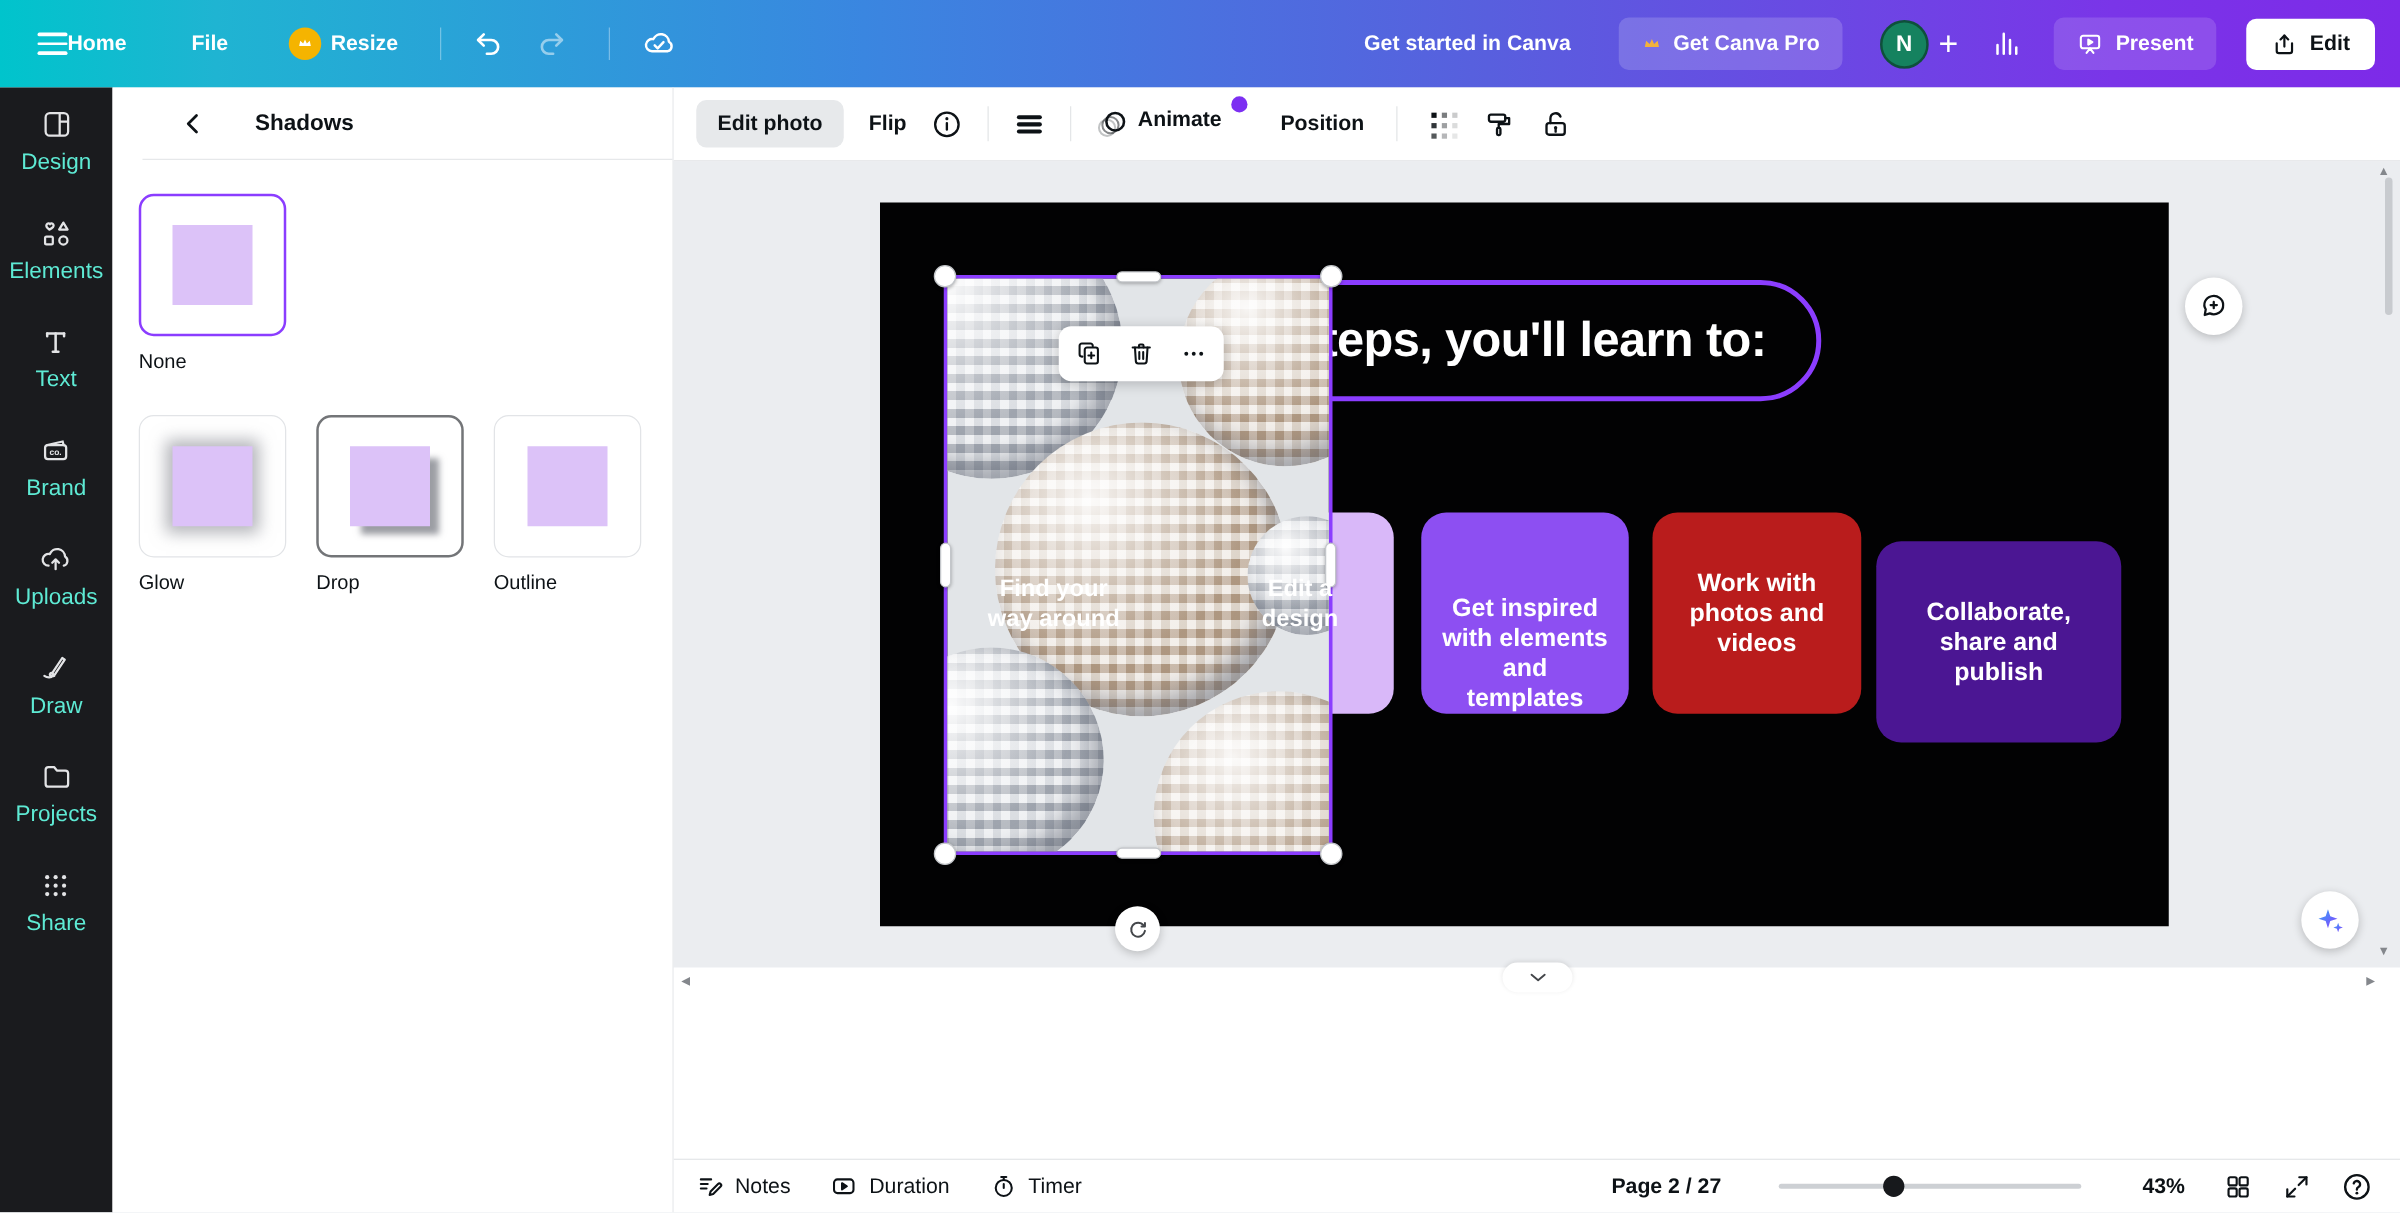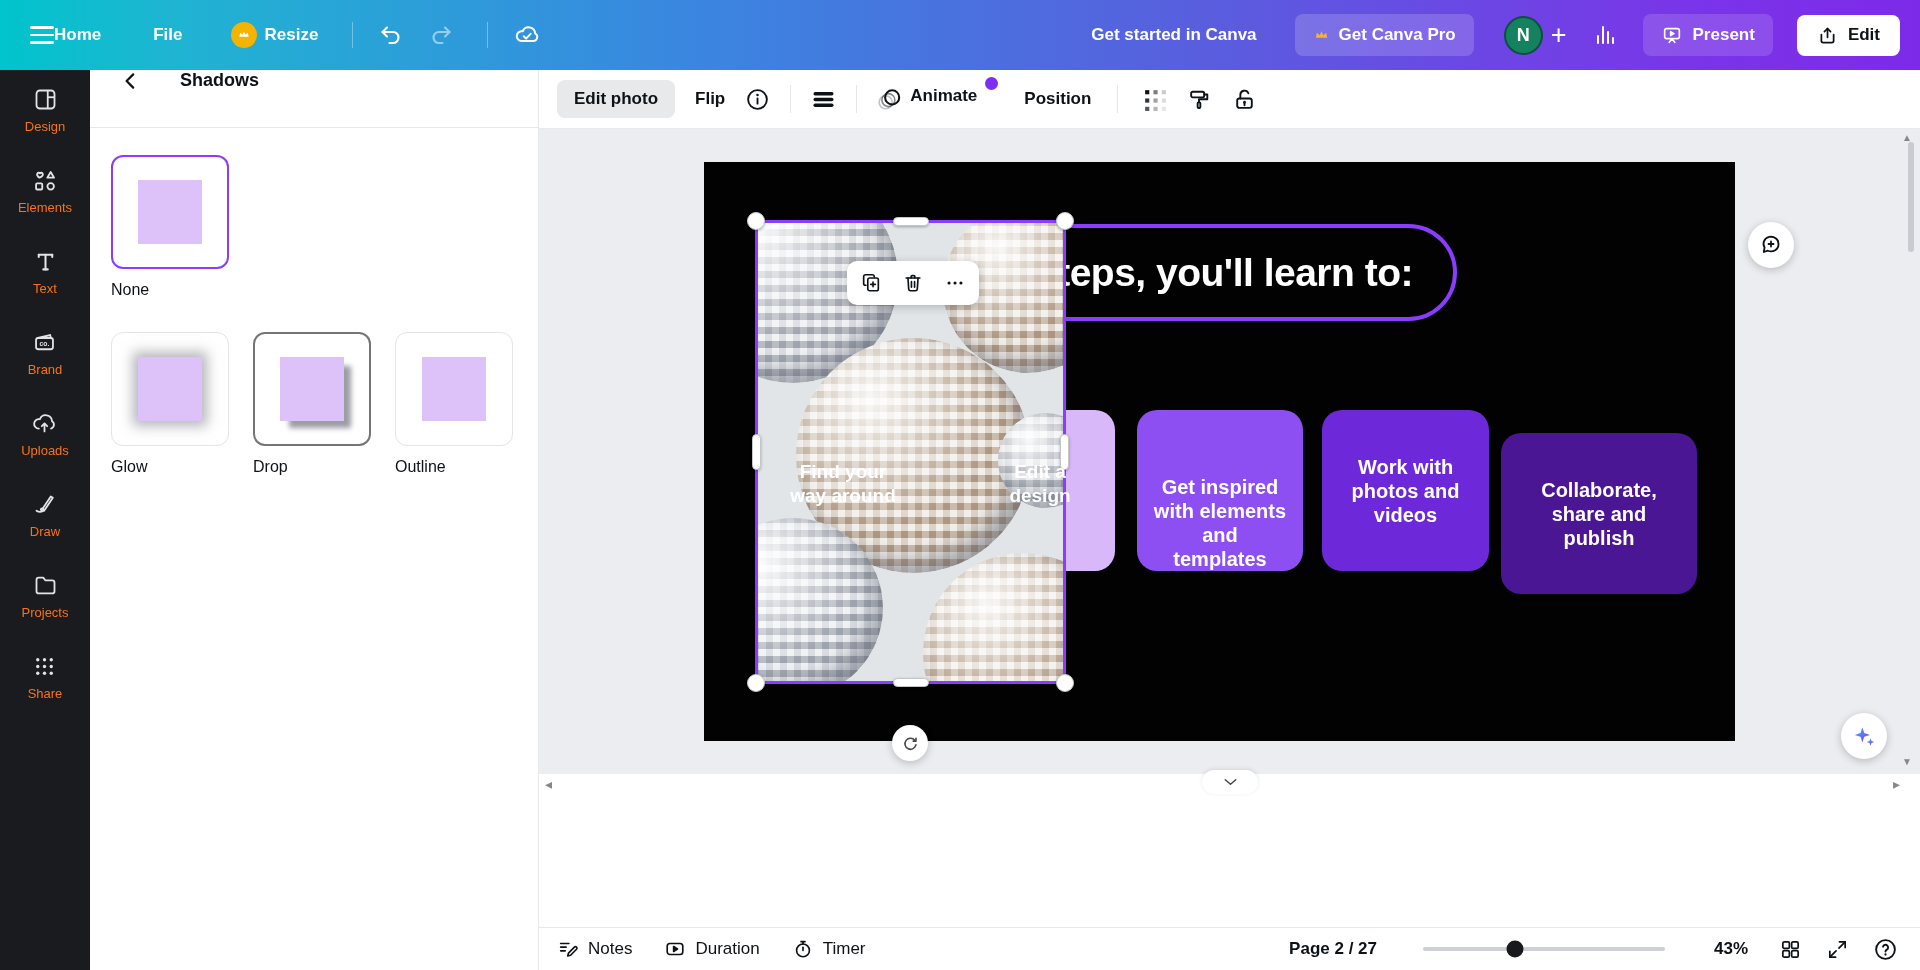--- a/index.html
+++ b/index.html
@@ -30,25 +30,25 @@
   .tb-plus { margin-left:8px; font-size:27px; font-weight:400; line-height:1; cursor:pointer; }
   .btn-present { margin-left:26px; display:flex; align-items:center; gap:10px; background:rgba(255,255,255,.14);
     border-radius:8px; padding:10px 18px; font-size:17px; font-weight:700; cursor:pointer; }
   .btn-share { margin-left:24px; margin-right:20px; display:flex; align-items:center; gap:10px; background:#fff;
     color:#0d1216; border-radius:8px; padding:10px 20px; font-size:17px; font-weight:700; cursor:pointer; }
 
   
   .rail { position:absolute; left:0; top:70px; width:90px; height:900px; background:#1a1b1e;
     display:flex; flex-direction:column; align-items:center; padding-top:16px; gap:33px; }
   .rail-item { display:flex; flex-direction:column; align-items:center; gap:6px; cursor:pointer; }
-  .rail-item .lbl { font-size:13px; color:#f97316; }
+  .rail-item .lbl { font-size:18px; color:#5eead4; }
 
   
   .panel { position:absolute; left:90px; top:70px; width:449px; height:900px; background:#fff; border-right:1px solid #e6e8ea; }
-  .panel-header { height:58px; display:flex; padding-left:30px; border-bottom:1px solid #e6e8ea; }
+  .panel-header { height:58px; display:flex; align-items:center; padding-left:30px; border-bottom:1px solid #e6e8ea;margin-left:24px; }
   .panel-title { font-size:18px; font-weight:700; margin-left:38px; }
   .tile-wrap { position:absolute; width:142px; text-align:left; cursor:pointer; }
   .tile { width:118px; height:114px; border:1.5px solid #e2e4e7; border-radius:12px; background:#fff;
     display:flex; align-items:center; justify-content:center; }
   .tile.selected { border:2px solid #8b3dff; }
   .tile.hovered { border:2px solid #737578; }
   .sq { width:64px; height:64px; background:#dcc2f8; position:relative; }
   .sq-glow { box-shadow:0 0 12px 5px rgba(130,132,140,.6); }
   .sq-drop { box-shadow:8px 8px 5px -1px rgba(122,124,132,.75); }
   .sq-outline::before { content:""; position:absolute; left:-8px; top:8px; width:64px; height:64px;
@@ -388,21 +388,21 @@
   <div class="canvas"></div>
 
   <div class="slide">
     <div class="title-pill">
       <span>er 11 steps, you'll learn to:</span>
     </div>
     <div class="card card-lav" style="background: rgb(217, 184, 249);"></div>
     <div class="card card-2" style="background: rgb(141, 79, 242); align-items: flex-end;">
         <span>Get inspired with elements and templates</span>
       </div>
-    <div class="card card-3" style="background: #6d28d9;">
+    <div class="card card-3" style="background: #b91c1c;">
         <span>Work with photos and videos</span>
       </div>
     <div class="card card-4" style="background: rgb(75, 22, 147);">
         <span>Collaborate, share and publish</span>
       </div>
 
     <div class="photo-sel">
       <div class="photo-img">
         <div class="ball" style="left:-70px; top:-50px; width:210px; height:210px;"></div>
         <div class="ball tan" style="left:185px; top:-20px; width:170px; height:170px;"></div>

